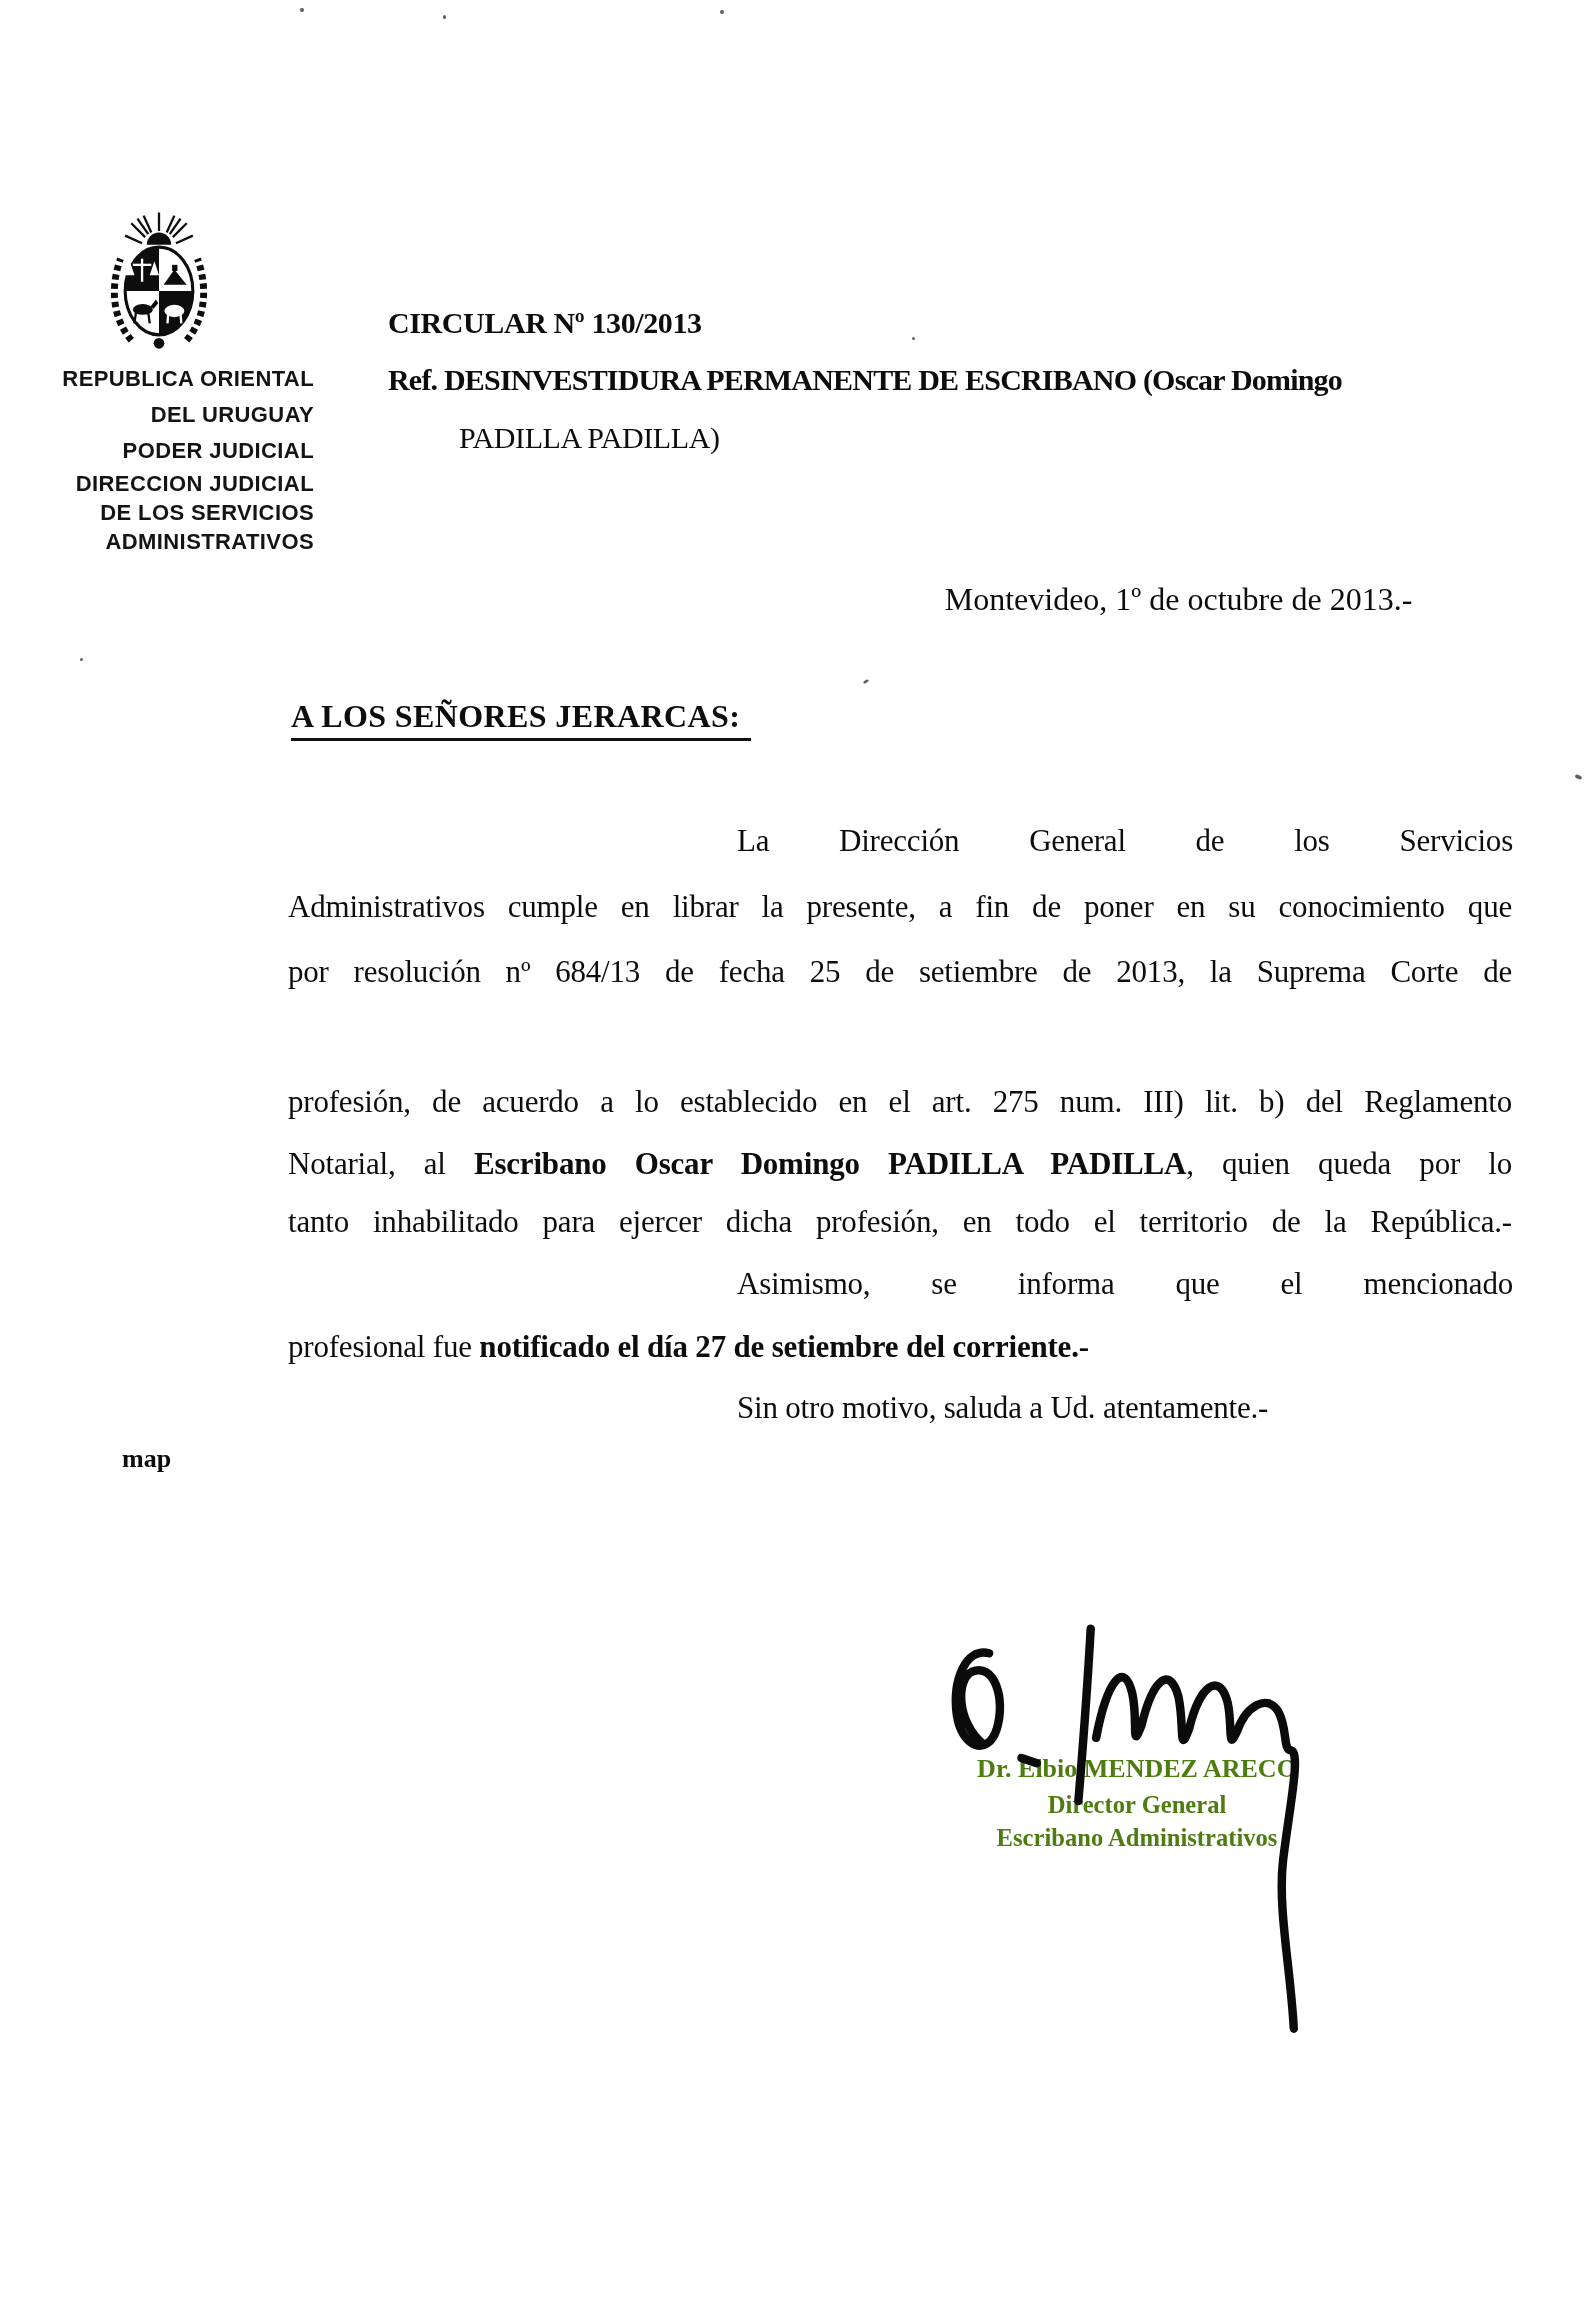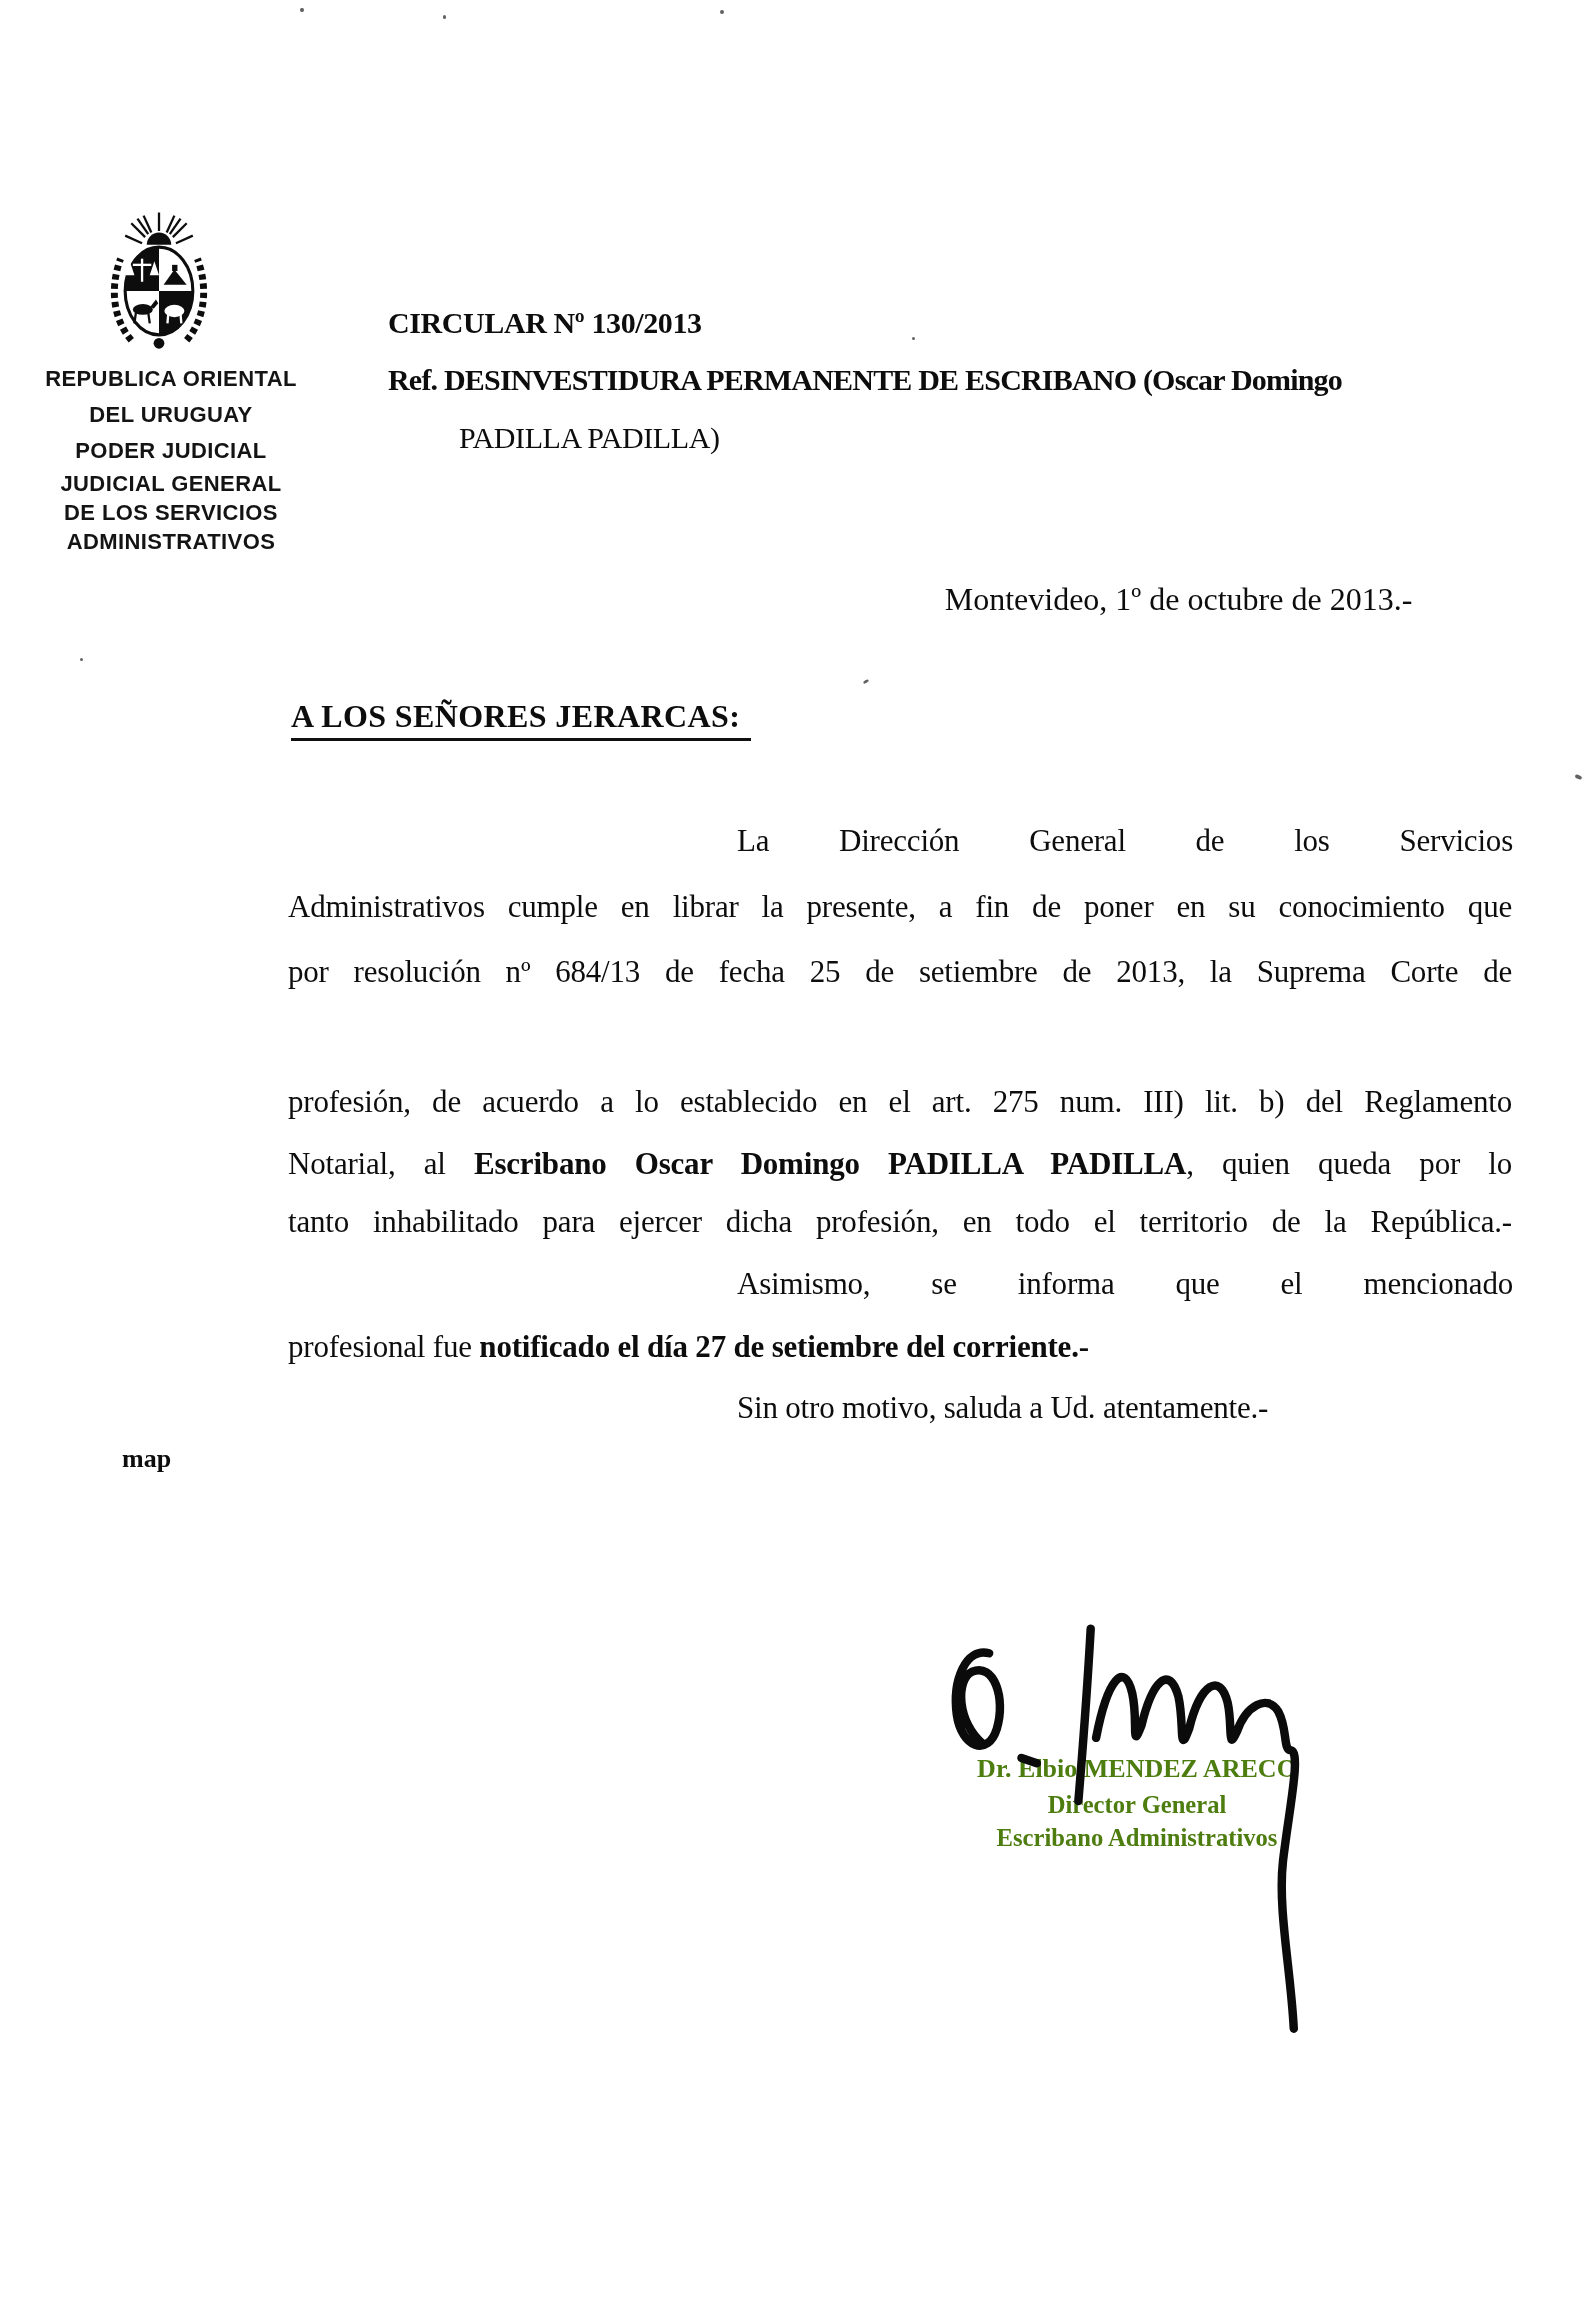--- a/index.html
+++ b/index.html
@@ -1,20 +1,20 @@
 <!DOCTYPE html>
 <html style="font-size:12.3px"><head>
 <meta charset="utf-8">
 <style>
   html,body{margin:0;padding:0;background:#9a9a9a;}
   .page{position:relative;width:1593px;height:2307px;background:#ffffff;overflow:hidden;
         font-family:"Liberation Serif", serif;color:#0d0d0d;}
   
   .emblem{position:absolute;left:108px;top:211px;width:102px;height:140px;}
-  .org{position:absolute;left:28px;top:361px;width:286px;text-align:center;
+  .org{position:absolute;left:28px;top:361px;width:286px;text-align:right;
        font-family:"Liberation Sans", sans-serif;font-size:22px;font-weight:600;
        letter-spacing:0.4px;color:#141414;}
   .org .l{height:36px;line-height:36px;}
   .org .s{height:29px;line-height:29px;}
   
   .circular{position:absolute;left:388px;top:306px;font-size:30px;font-weight:bold;letter-spacing:-0.4px;text-align:center;}
   .ref1{position:absolute;left:388px;top:363px;font-size:30px;font-weight:bold;letter-spacing:-0.8px;white-space:nowrap;}
   .ref2{position:absolute;left:459px;top:421px;font-size:30px;font-weight:normal;letter-spacing:-0.4px;}
   .date{position:absolute;left:846px;top:581px;width:665px;text-align:center;font-size:32px;}
   .salut{position:absolute;left:291px;top:698px;font-size:32px;font-weight:bold;letter-spacing:0.4px;}
@@ -83,21 +83,21 @@
     <g stroke="#ffffff" stroke-width="3">
       <line x1="78" y1="134" x2="77" y2="146"></line>
       <line x1="94" y1="134" x2="95" y2="146"></line>
     </g>
   </svg>
 
   <div class="org">
     <div class="l">REPUBLICA ORIENTAL</div>
     <div class="l">DEL URUGUAY</div>
     <div class="l">PODER JUDICIAL</div>
-    <div class="s">JUDICIAL GENERAL</div>
+    <div class="s">DIRECCION JUDICIAL</div>
     <div class="s">DE LOS SERVICIOS</div>
     <div class="s">ADMINISTRATIVOS</div>
   </div>
 
   <div class="circular">CIRCULAR Nº 130/2013</div>
   <div class="ref1">Ref. DESINVESTIDURA PERMANENTE DE ESCRIBANO (Oscar Domingo</div>
   <div class="ref2">PADILLA PADILLA)</div>
 
   <div class="date">Montevideo, 1º de octubre de 2013.-</div>
 

